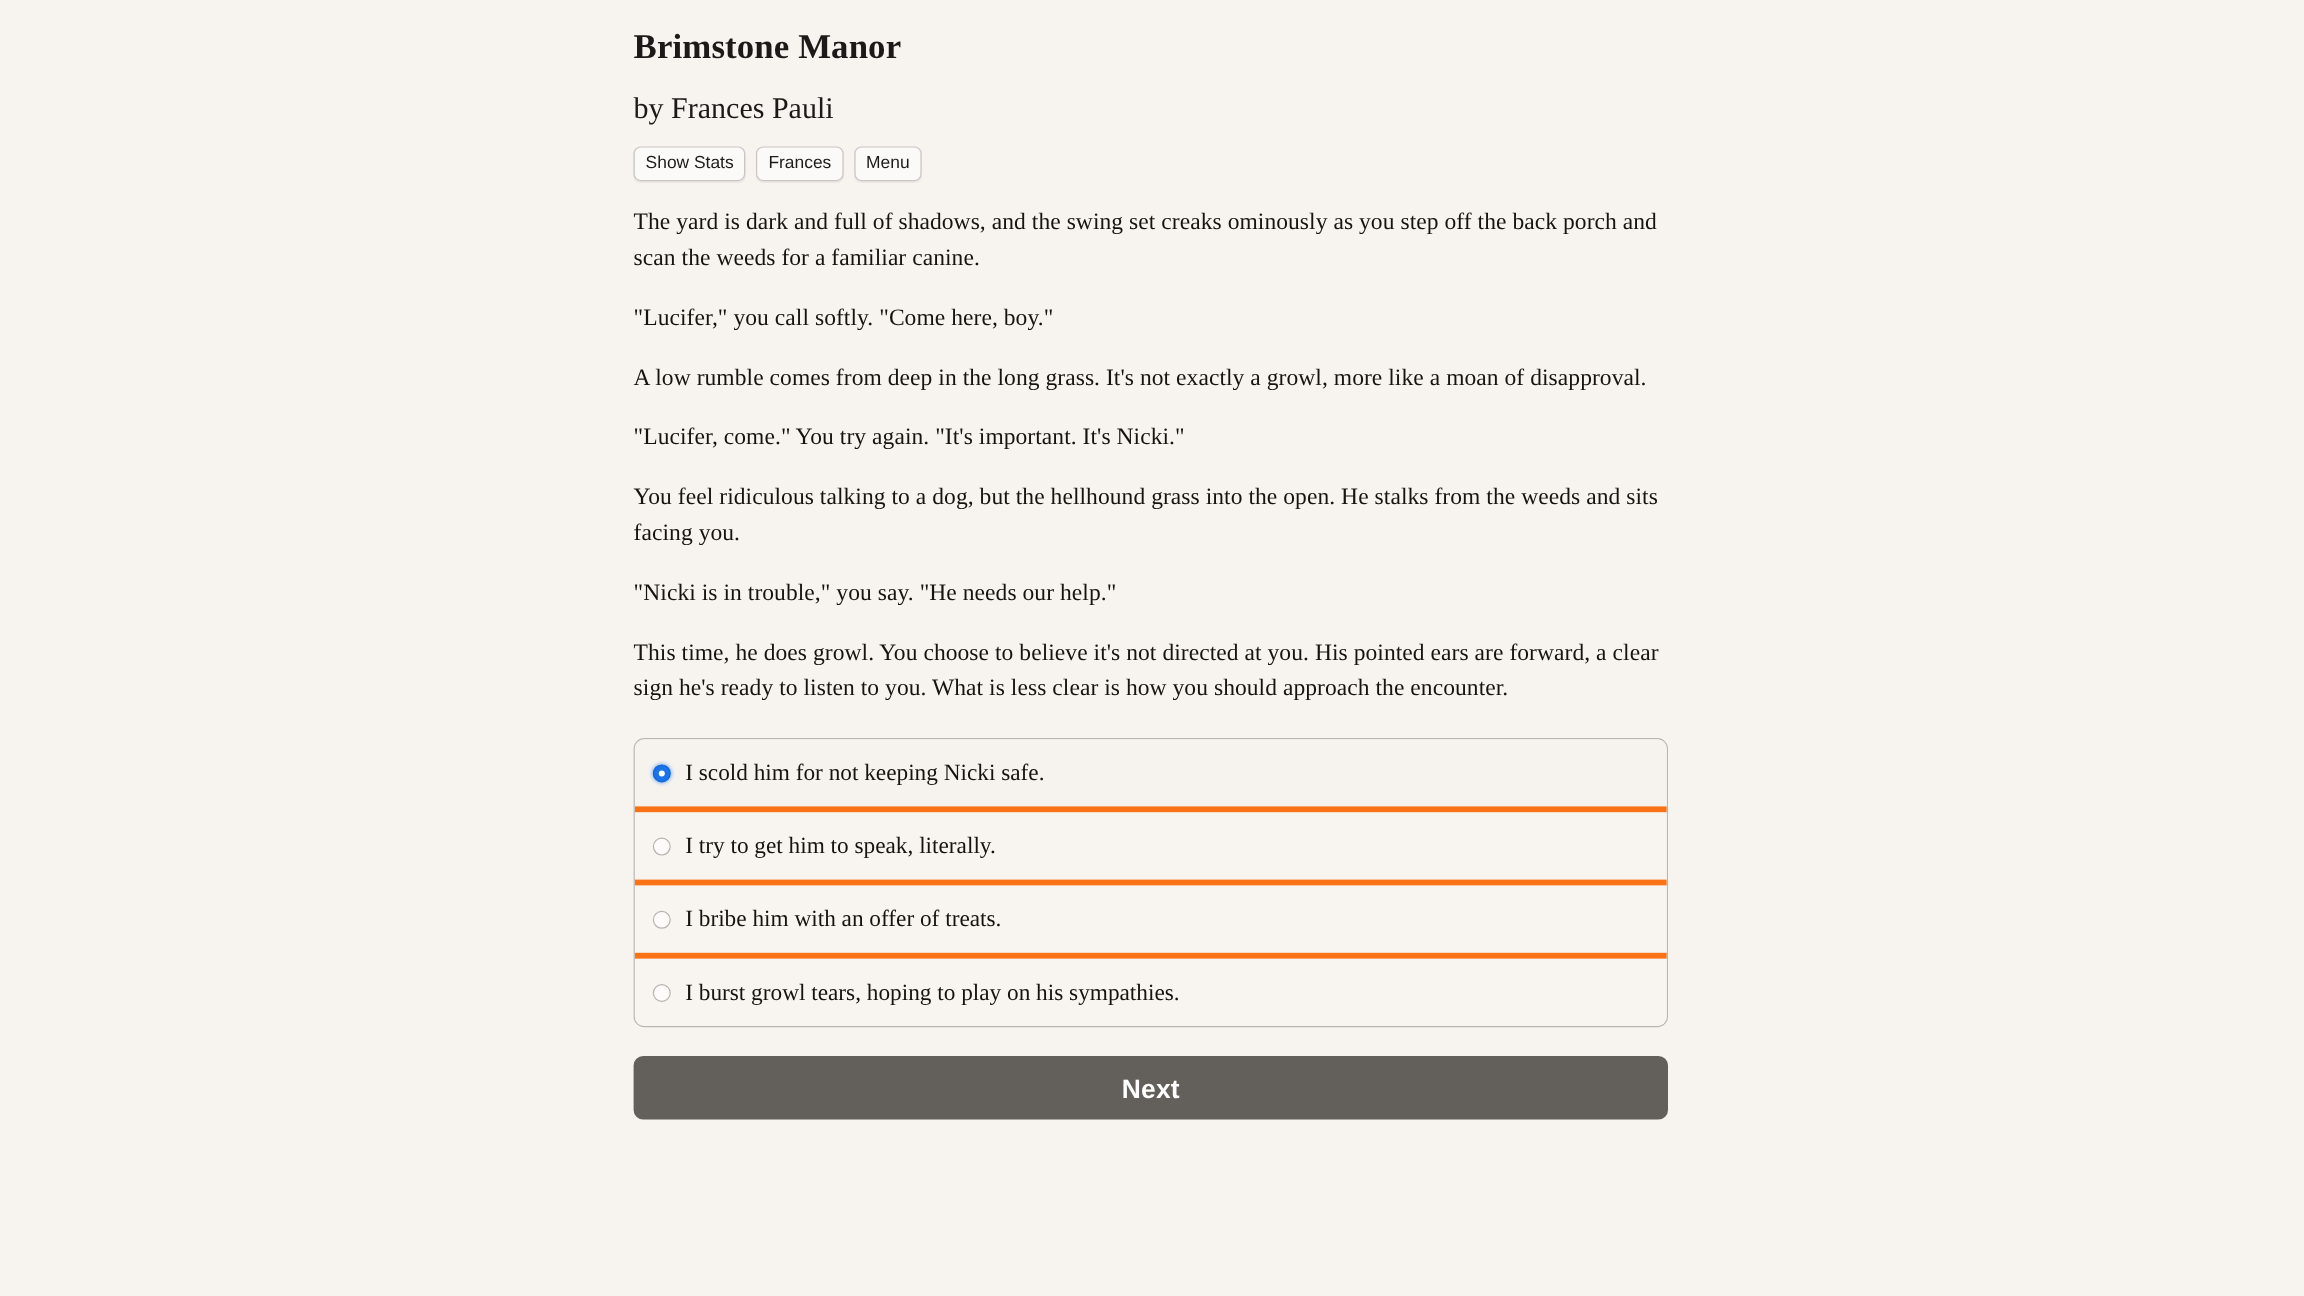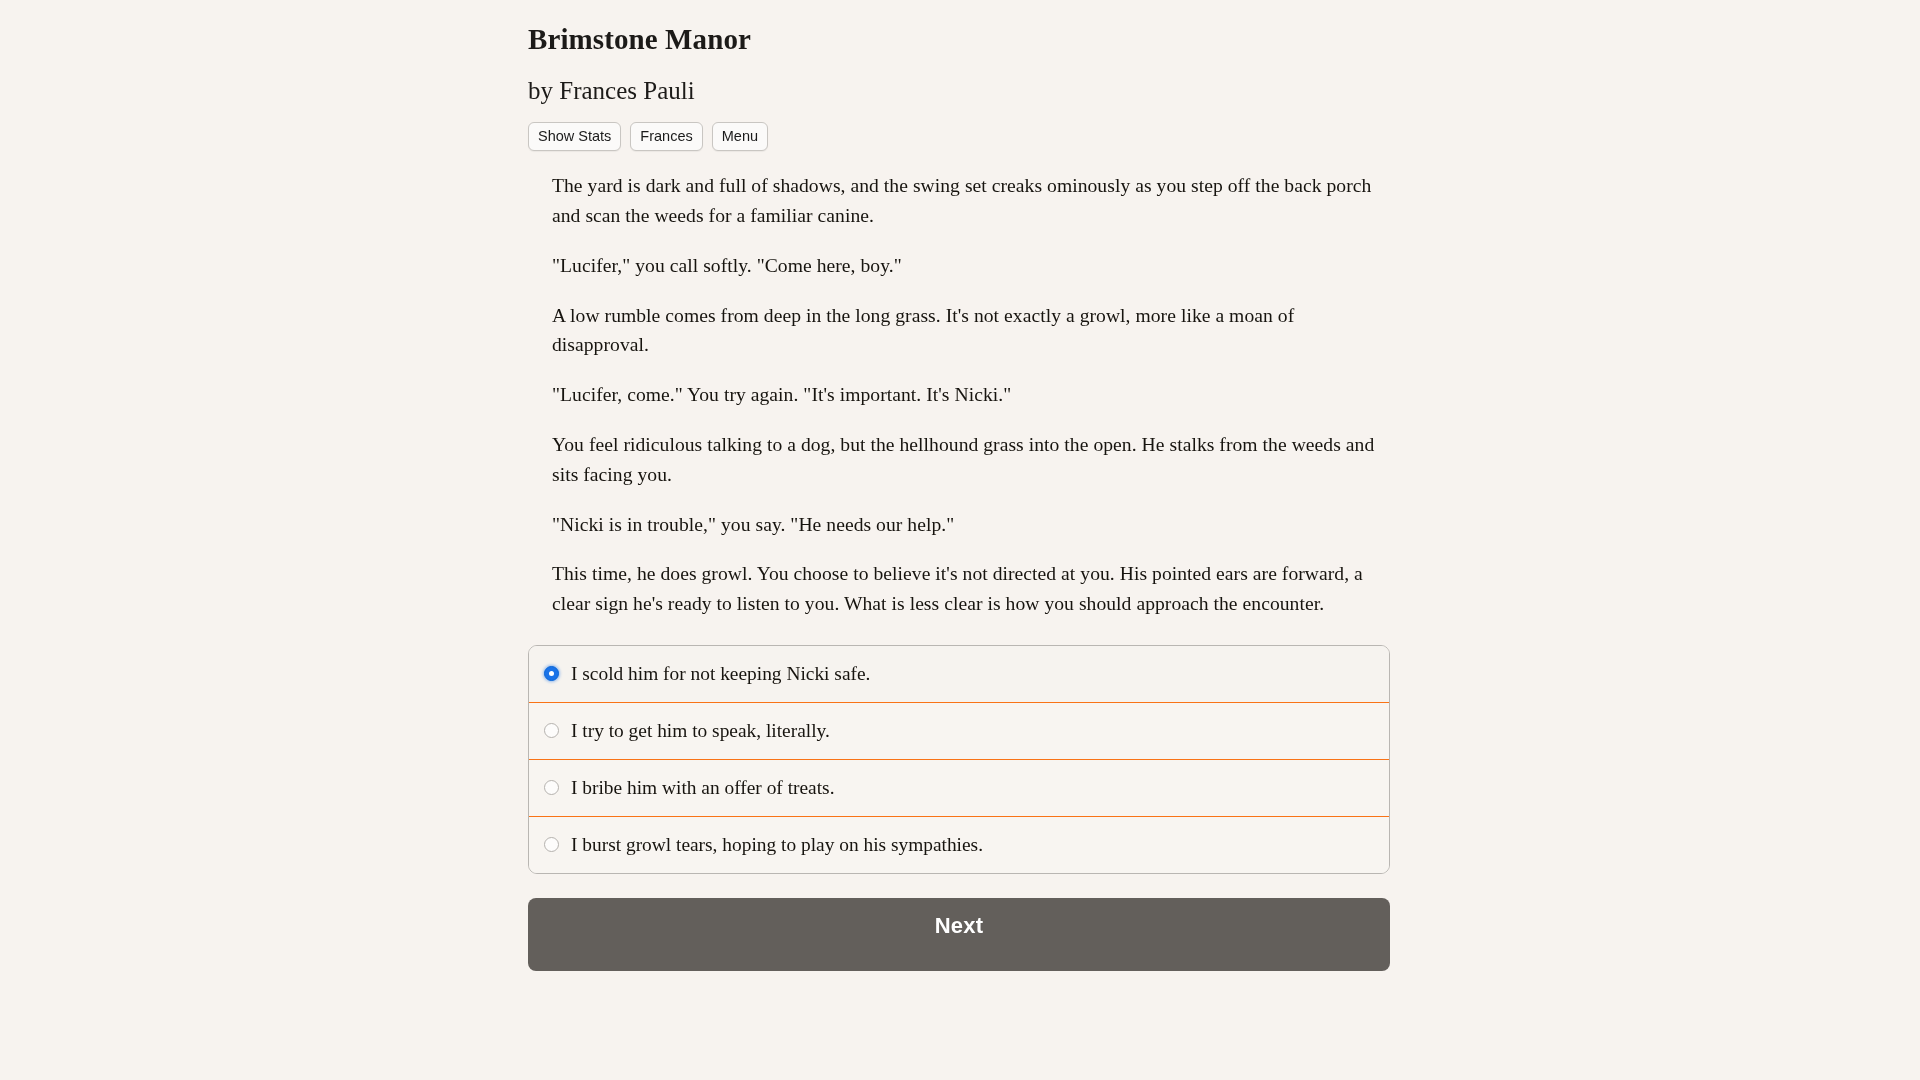--- a/index.html
+++ b/index.html
@@ -56,21 +56,20 @@
     color: #1b1b1b;
     background: #fbfaf9;
     border: 1px solid #c9c6c2;
     border-radius: 6px;
     padding: 6px 9px 7px 9px;
     cursor: pointer;
     box-shadow: 0 1px 1px rgba(0,0,0,0.05);
   }
   .story {
     padding-top: 20px;
-    margin-left: 24px;
   }
   .story p {
     font-size: 19.6px;
     line-height: 1.52;
     margin: 0 0 20px 0;
     color: #17140f;
     letter-spacing: 0.05px;
   }
   .story p:last-child {
     margin-bottom: 0;
@@ -80,21 +79,21 @@
     border: 1px solid #b9b6b2;
     border-radius: 9px;
     overflow: hidden;
     background: #f8f5f1;
   }
   .choice {
     display: flex;
     align-items: center;
     gap: 0;
     padding: 14px 18px 14px 15px;
-    border-bottom: 1px solid #f97316;
+    border-bottom: 5px solid #f97316;
     cursor: pointer;
     min-height: 28px;
     background: #f8f5f1;
   }
   .choice:last-child {
     border-bottom: none;
   }
   .choice.selected {
     background: #f6f3ef;
   }
@@ -136,21 +135,21 @@
     display: block;
     width: 100%;
     margin-top: 24px;
     background: #635f5b;
     color: #ffffff;
     border: none;
     border-radius: 8px;
     font-family: "Liberation Sans", "DejaVu Sans", sans-serif;
     font-size: 22px;
     font-weight: 700;
-    padding: 15px 0 32px 0;
+    padding: 15px 0 12px 0;
     cursor: pointer;
     letter-spacing: 0.2px;
   }
 </style>
 </head>
 <body>
 
 <div class="page">
   <div class="container">
 

